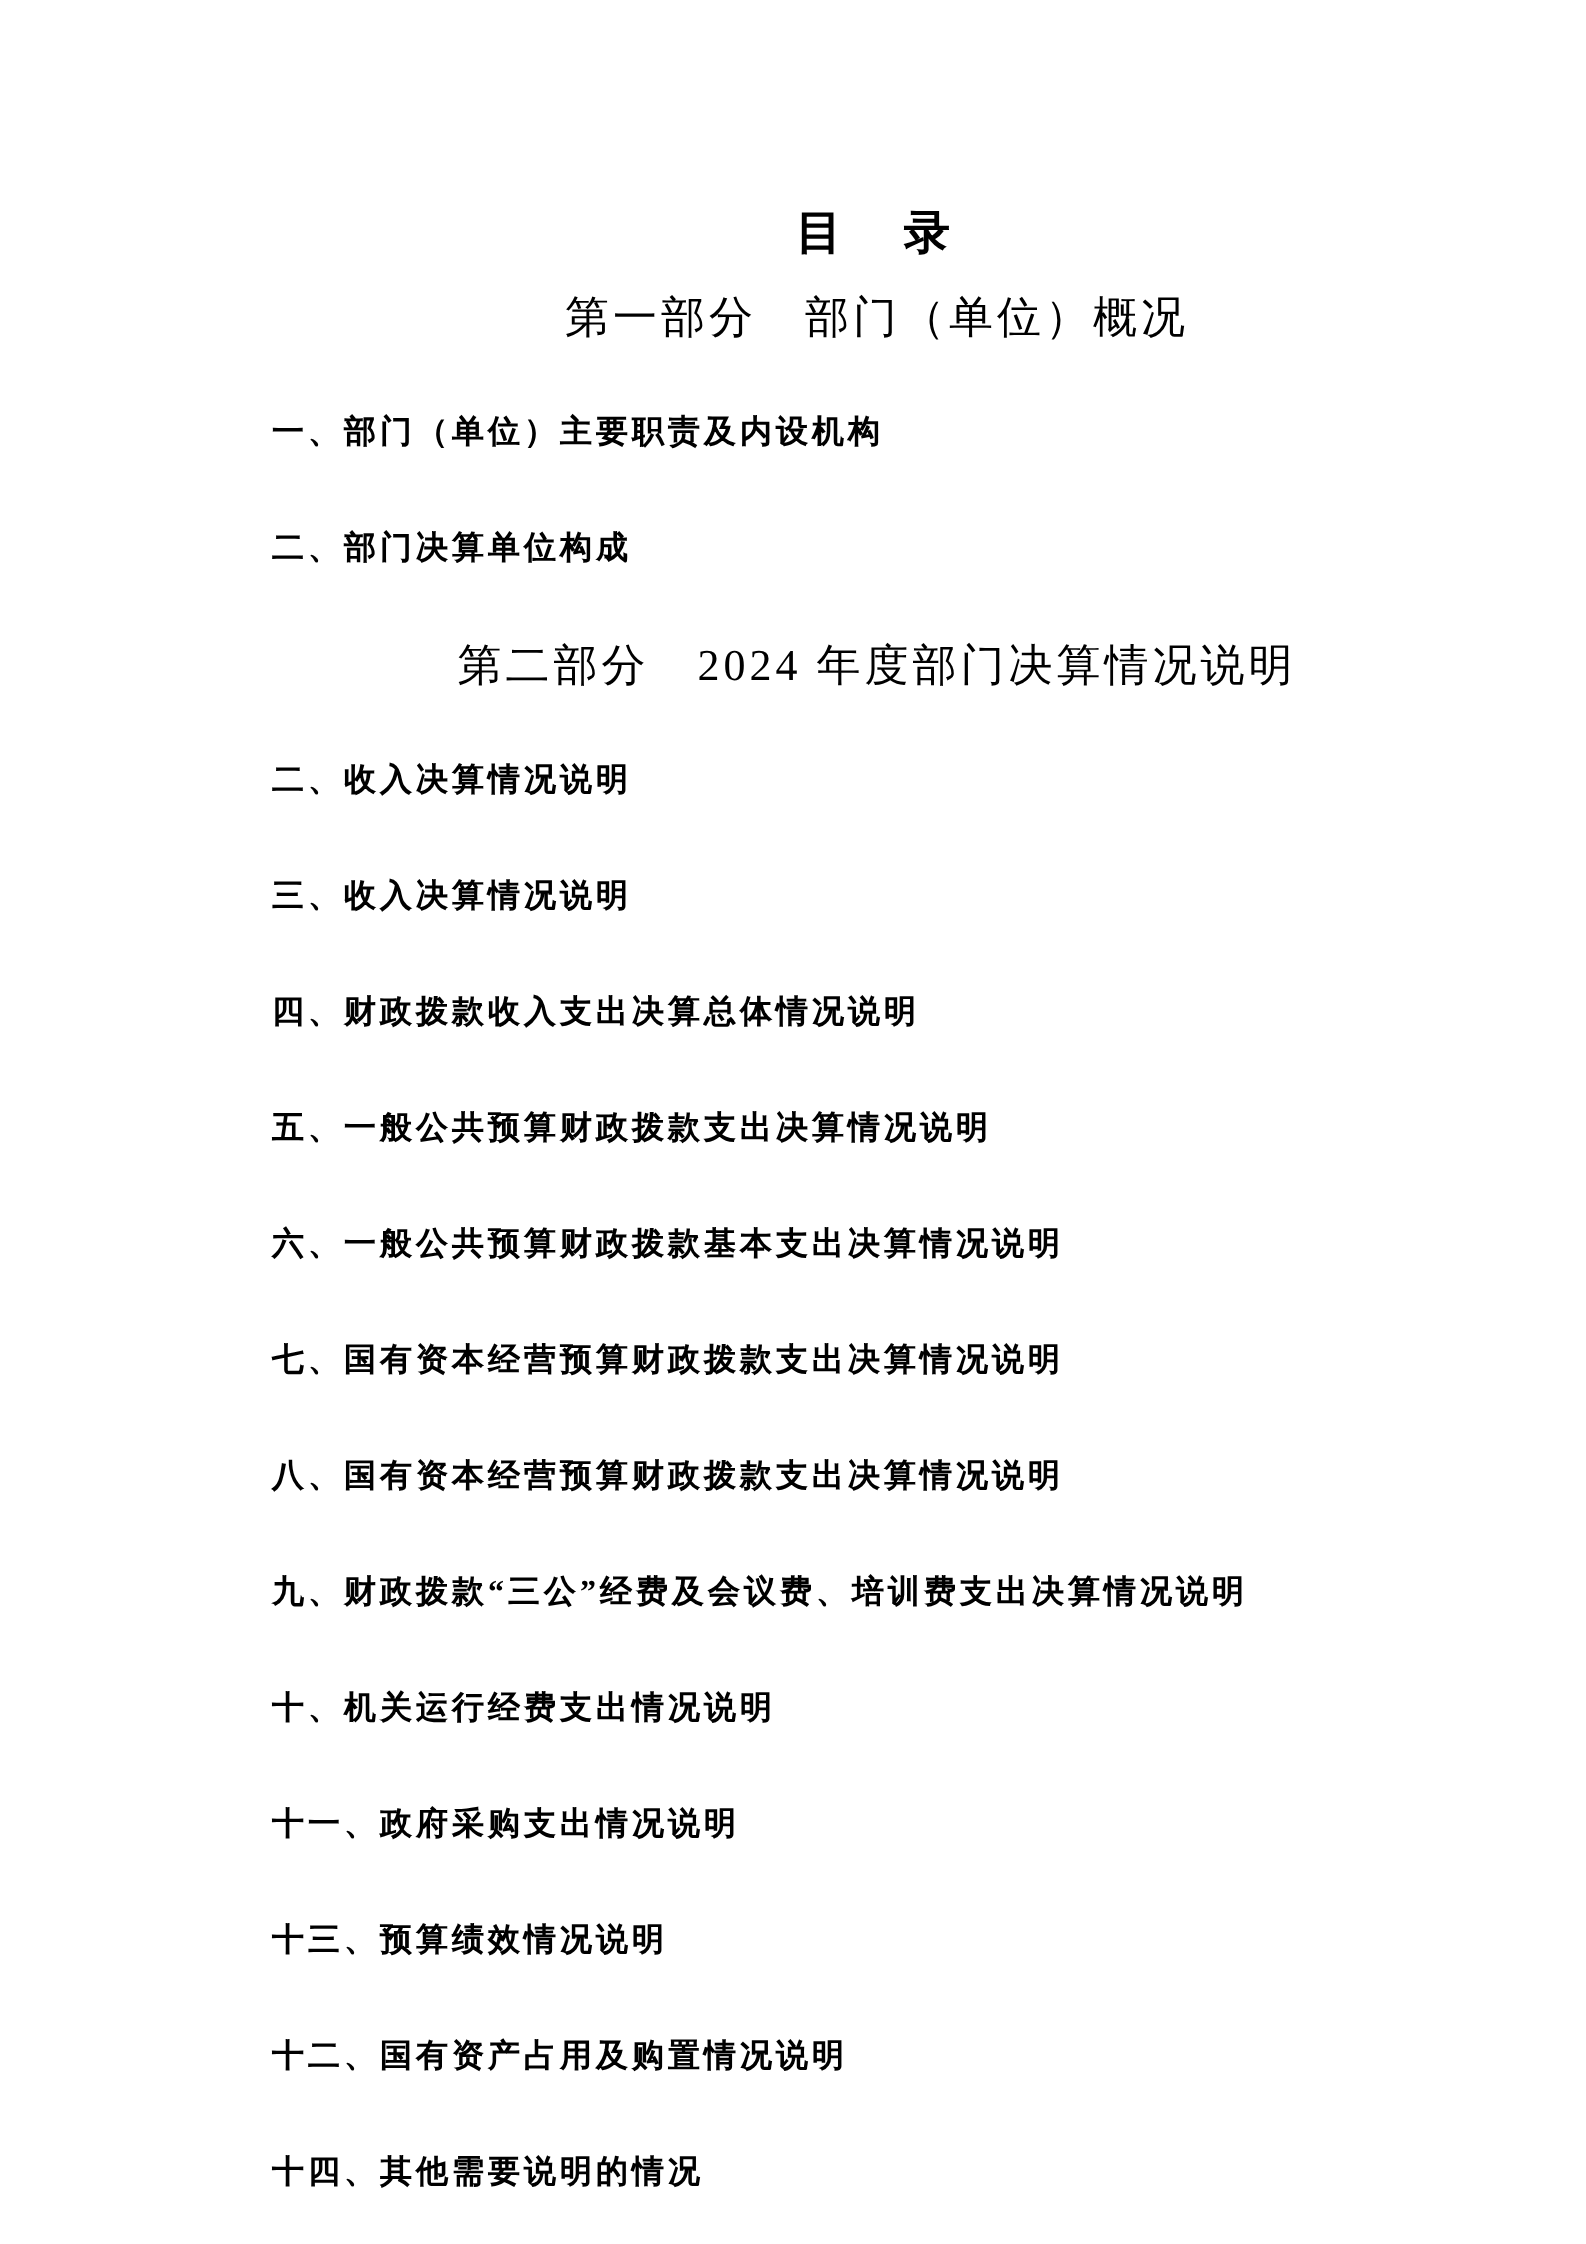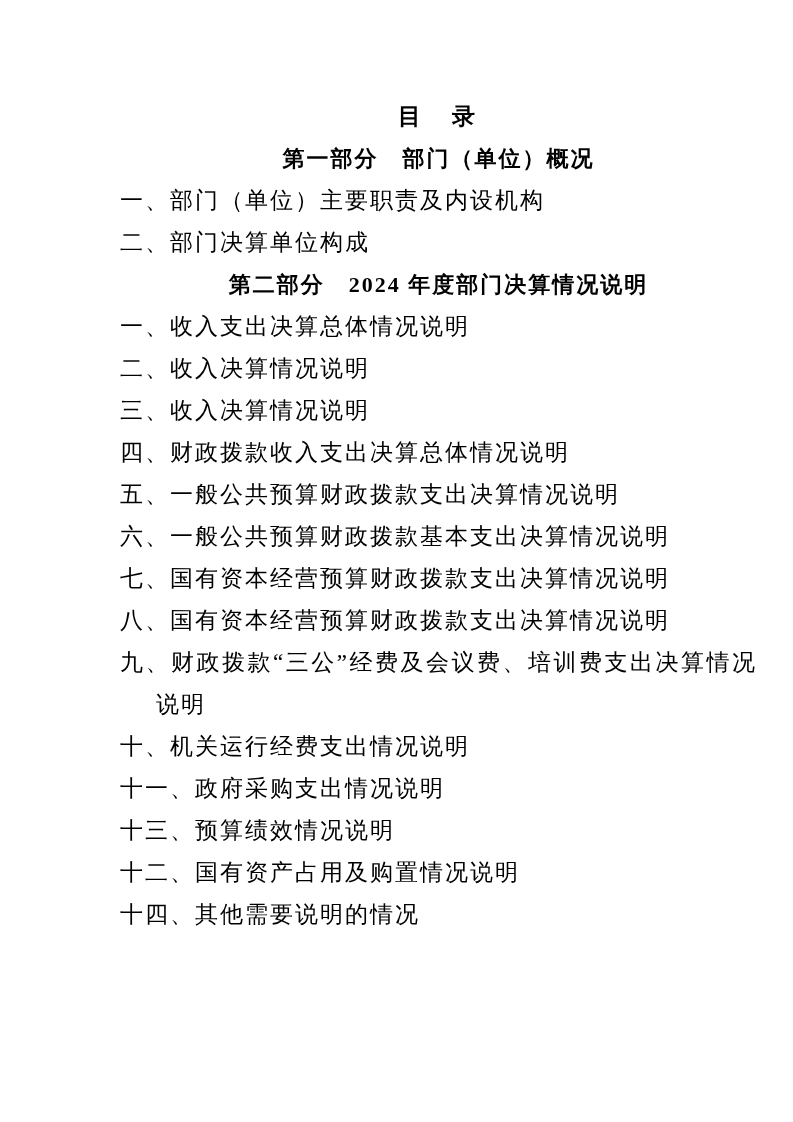--- a/index.html
+++ b/index.html
@@ -25,32 +25,32 @@
     font-size: 23px;
     font-weight: 700;
     line-height: 42px;
     text-align: center;
     letter-spacing: 4px;
     white-space: pre;
   }
   .section-heading {
     margin: 0;
     font-size: 22px;
-    font-weight: 700;
+    font-weight: 400;
     line-height: 42px;
     text-align: center;
     letter-spacing: 2px;
   }
   .toc-list {
     margin: 0;
   }
   .toc-item {
-    margin: 0;
-    font-size: 23px;
-    font-weight: 400;
+    margin: 16px;
+    font-size: 16px;
+    font-weight: 700;
     line-height: 42px;
     letter-spacing: 2px;
     text-align: justify;
     padding-left: 36px;
     text-indent: -36px;
   }
 </style>
 </head>
 <body>
 
@@ -67,21 +67,20 @@
 
           <p class="toc-item">二、部门决算单位构成</p>
 
         </div>
     </section>
 
     <section>
       <h2 class="section-heading">第二部分　2024 年度部门决算情况说明</h2>
       <div class="toc-list">
 
-          <p class="toc-item">一、收入支出决算总体情况说明</p>
 
           <p class="toc-item">二、收入决算情况说明</p>
 
           <p class="toc-item">三、收入决算情况说明</p>
 
           <p class="toc-item">四、财政拨款收入支出决算总体情况说明</p>
 
           <p class="toc-item">五、一般公共预算财政拨款支出决算情况说明</p>
 
           <p class="toc-item">六、一般公共预算财政拨款基本支出决算情况说明</p>

